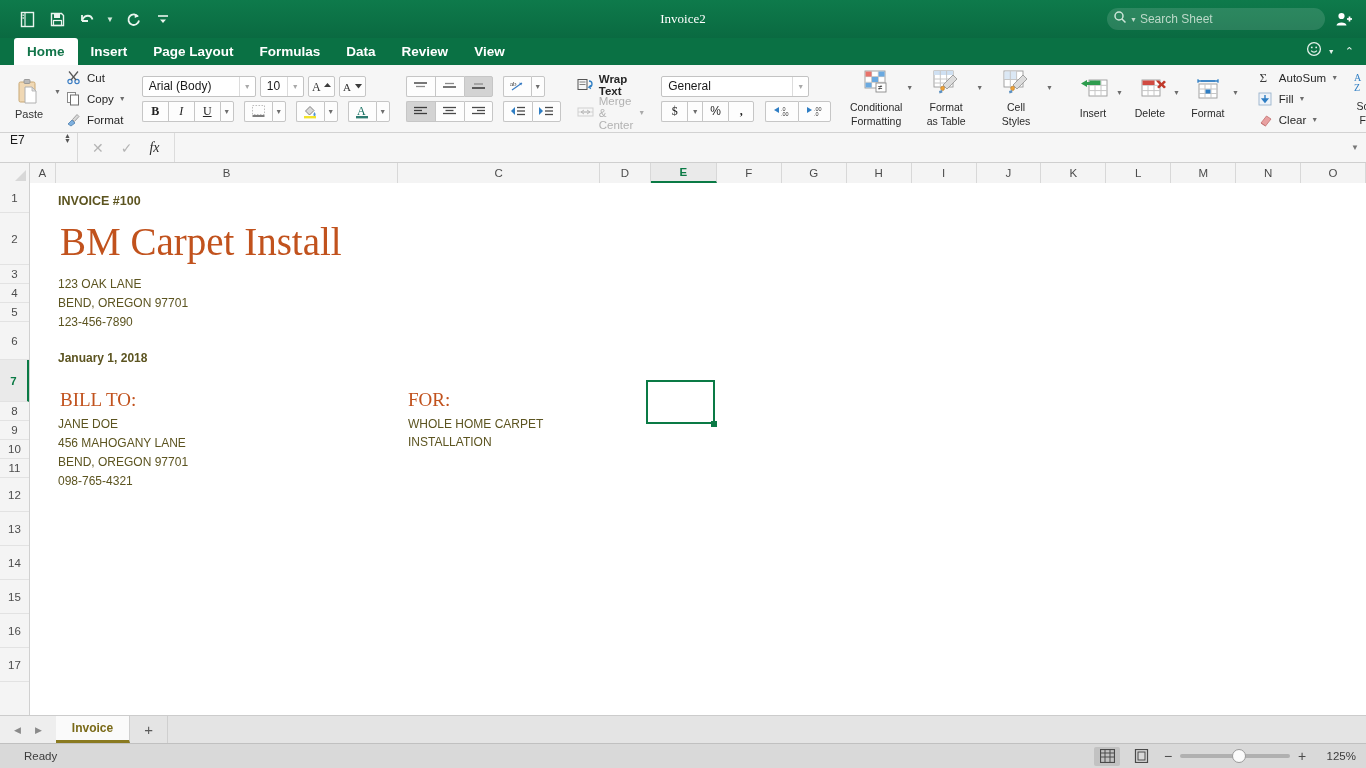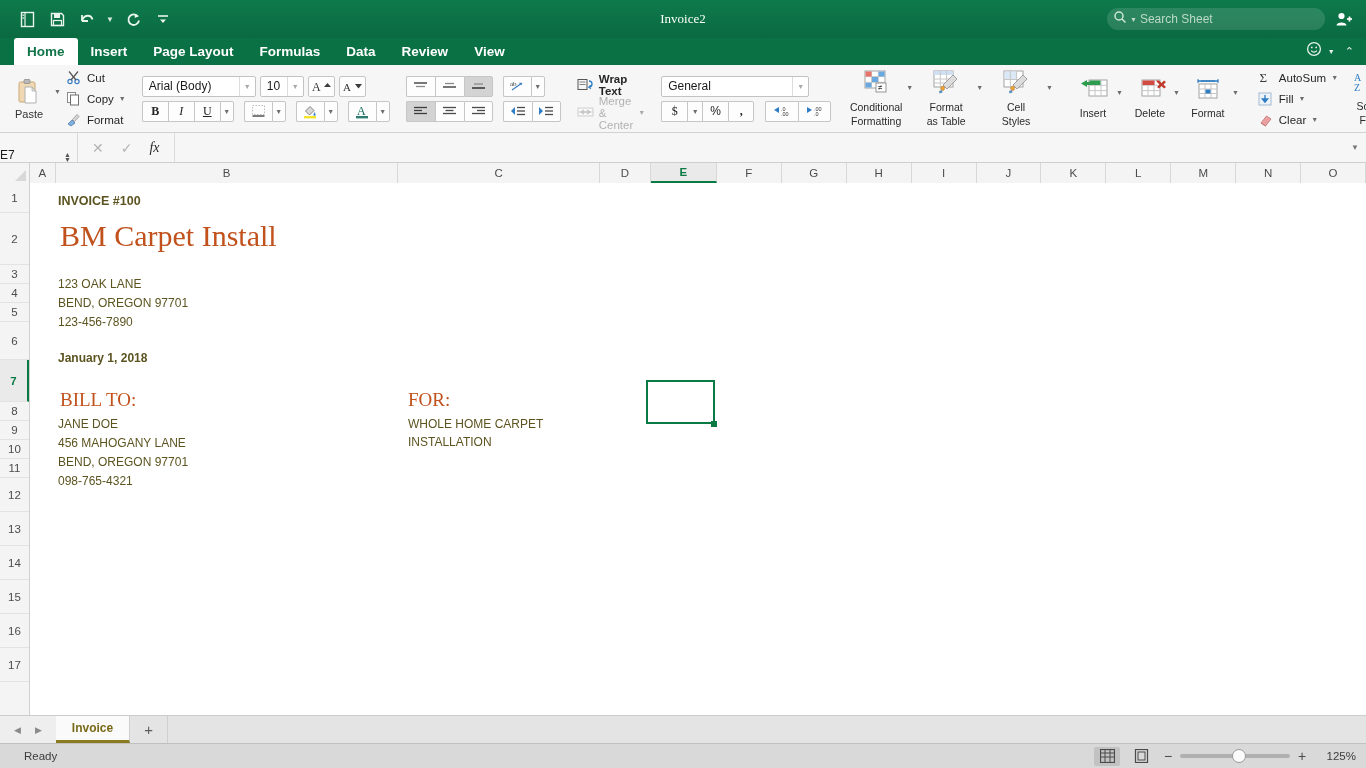--- a/index.html
+++ b/index.html
@@ -124,21 +124,22 @@
 
   
   .fbar {
     height: 30px; width: 100%;
     background: #f6f6f6;
     border-bottom: 1px solid #cfcfcf;
     display: flex; align-items: center;
   }
   .namebox {
     width: 78px; height: 100%;
-    display: flex; align-items: flex-end;
+    display: flex; align-items: flex-start;
+    padding-left: 10px;
     font-size: 12px; color: #1a1a1a;
     border-right: 1px solid #d8d8d8;
     background: #f6f6f6;
   }
   .spin { margin-left: auto; margin-right: 6px; display: flex; flex-direction: column; line-height: 5px; color: #555; font-size: 7px; }
   .fbtns { display: flex; align-items: center; gap: 17px; padding: 0 14px; }
   .finput { flex: 1; height: 100%; display: flex; align-items: center; font-size: 12px; color: #111; border-left: 1px solid #dcdcdc; padding-left: 8px; }
   .fb-collapse { width: 22px; display: flex; align-items: center; justify-content: center; color: #777; font-size: 8px; }
 
   
@@ -783,21 +784,21 @@
       <div class="rh" style="height:34px">12</div>
       <div class="rh" style="height:34px">13</div>
       <div class="rh" style="height:34px">14</div>
       <div class="rh" style="height:34px">15</div>
       <div class="rh" style="height:34px">16</div>
       <div class="rh" style="height:34px">17</div>
     </div>
 
     <div class="sheet">
       <div class="cell" style="left:28px;top:11px;font-size:12.5px;font-weight:bold;color:#5c5420">INVOICE #100</div>
-      <div class="cell" style="left:30px;top:36px;font-size:30px;color:#c1521d;font-family:'Liberation Serif',serif">BM Carpet Install</div>
+      <div class="cell" style="left:30px;top:36px;font-size:39px;color:#c1521d;font-family:'Liberation Serif',serif">BM Carpet Install</div>
       <div class="cell" style="left:28px;top:94px;color:#5c5420">123 OAK LANE</div>
       <div class="cell" style="left:28px;top:113px;color:#5c5420">BEND, OREGON 97701</div>
       <div class="cell" style="left:28px;top:132px;color:#5c5420">123-456-7890</div>
       <div class="cell" style="left:28px;top:168px;font-weight:bold;color:#5c5420">January 1, 2018</div>
       <div class="cell" style="left:30px;top:206px;font-size:19px;color:#c1521d;font-family:'Liberation Serif',serif">BILL TO:</div>
       <div class="cell" style="left:28px;top:234px;color:#5c5420">JANE DOE</div>
       <div class="cell" style="left:28px;top:253px;color:#5c5420">456 MAHOGANY LANE</div>
       <div class="cell" style="left:28px;top:272px;color:#5c5420">BEND, OREGON 97701</div>
       <div class="cell" style="left:28px;top:291px;color:#5c5420">098-765-4321</div>
 

